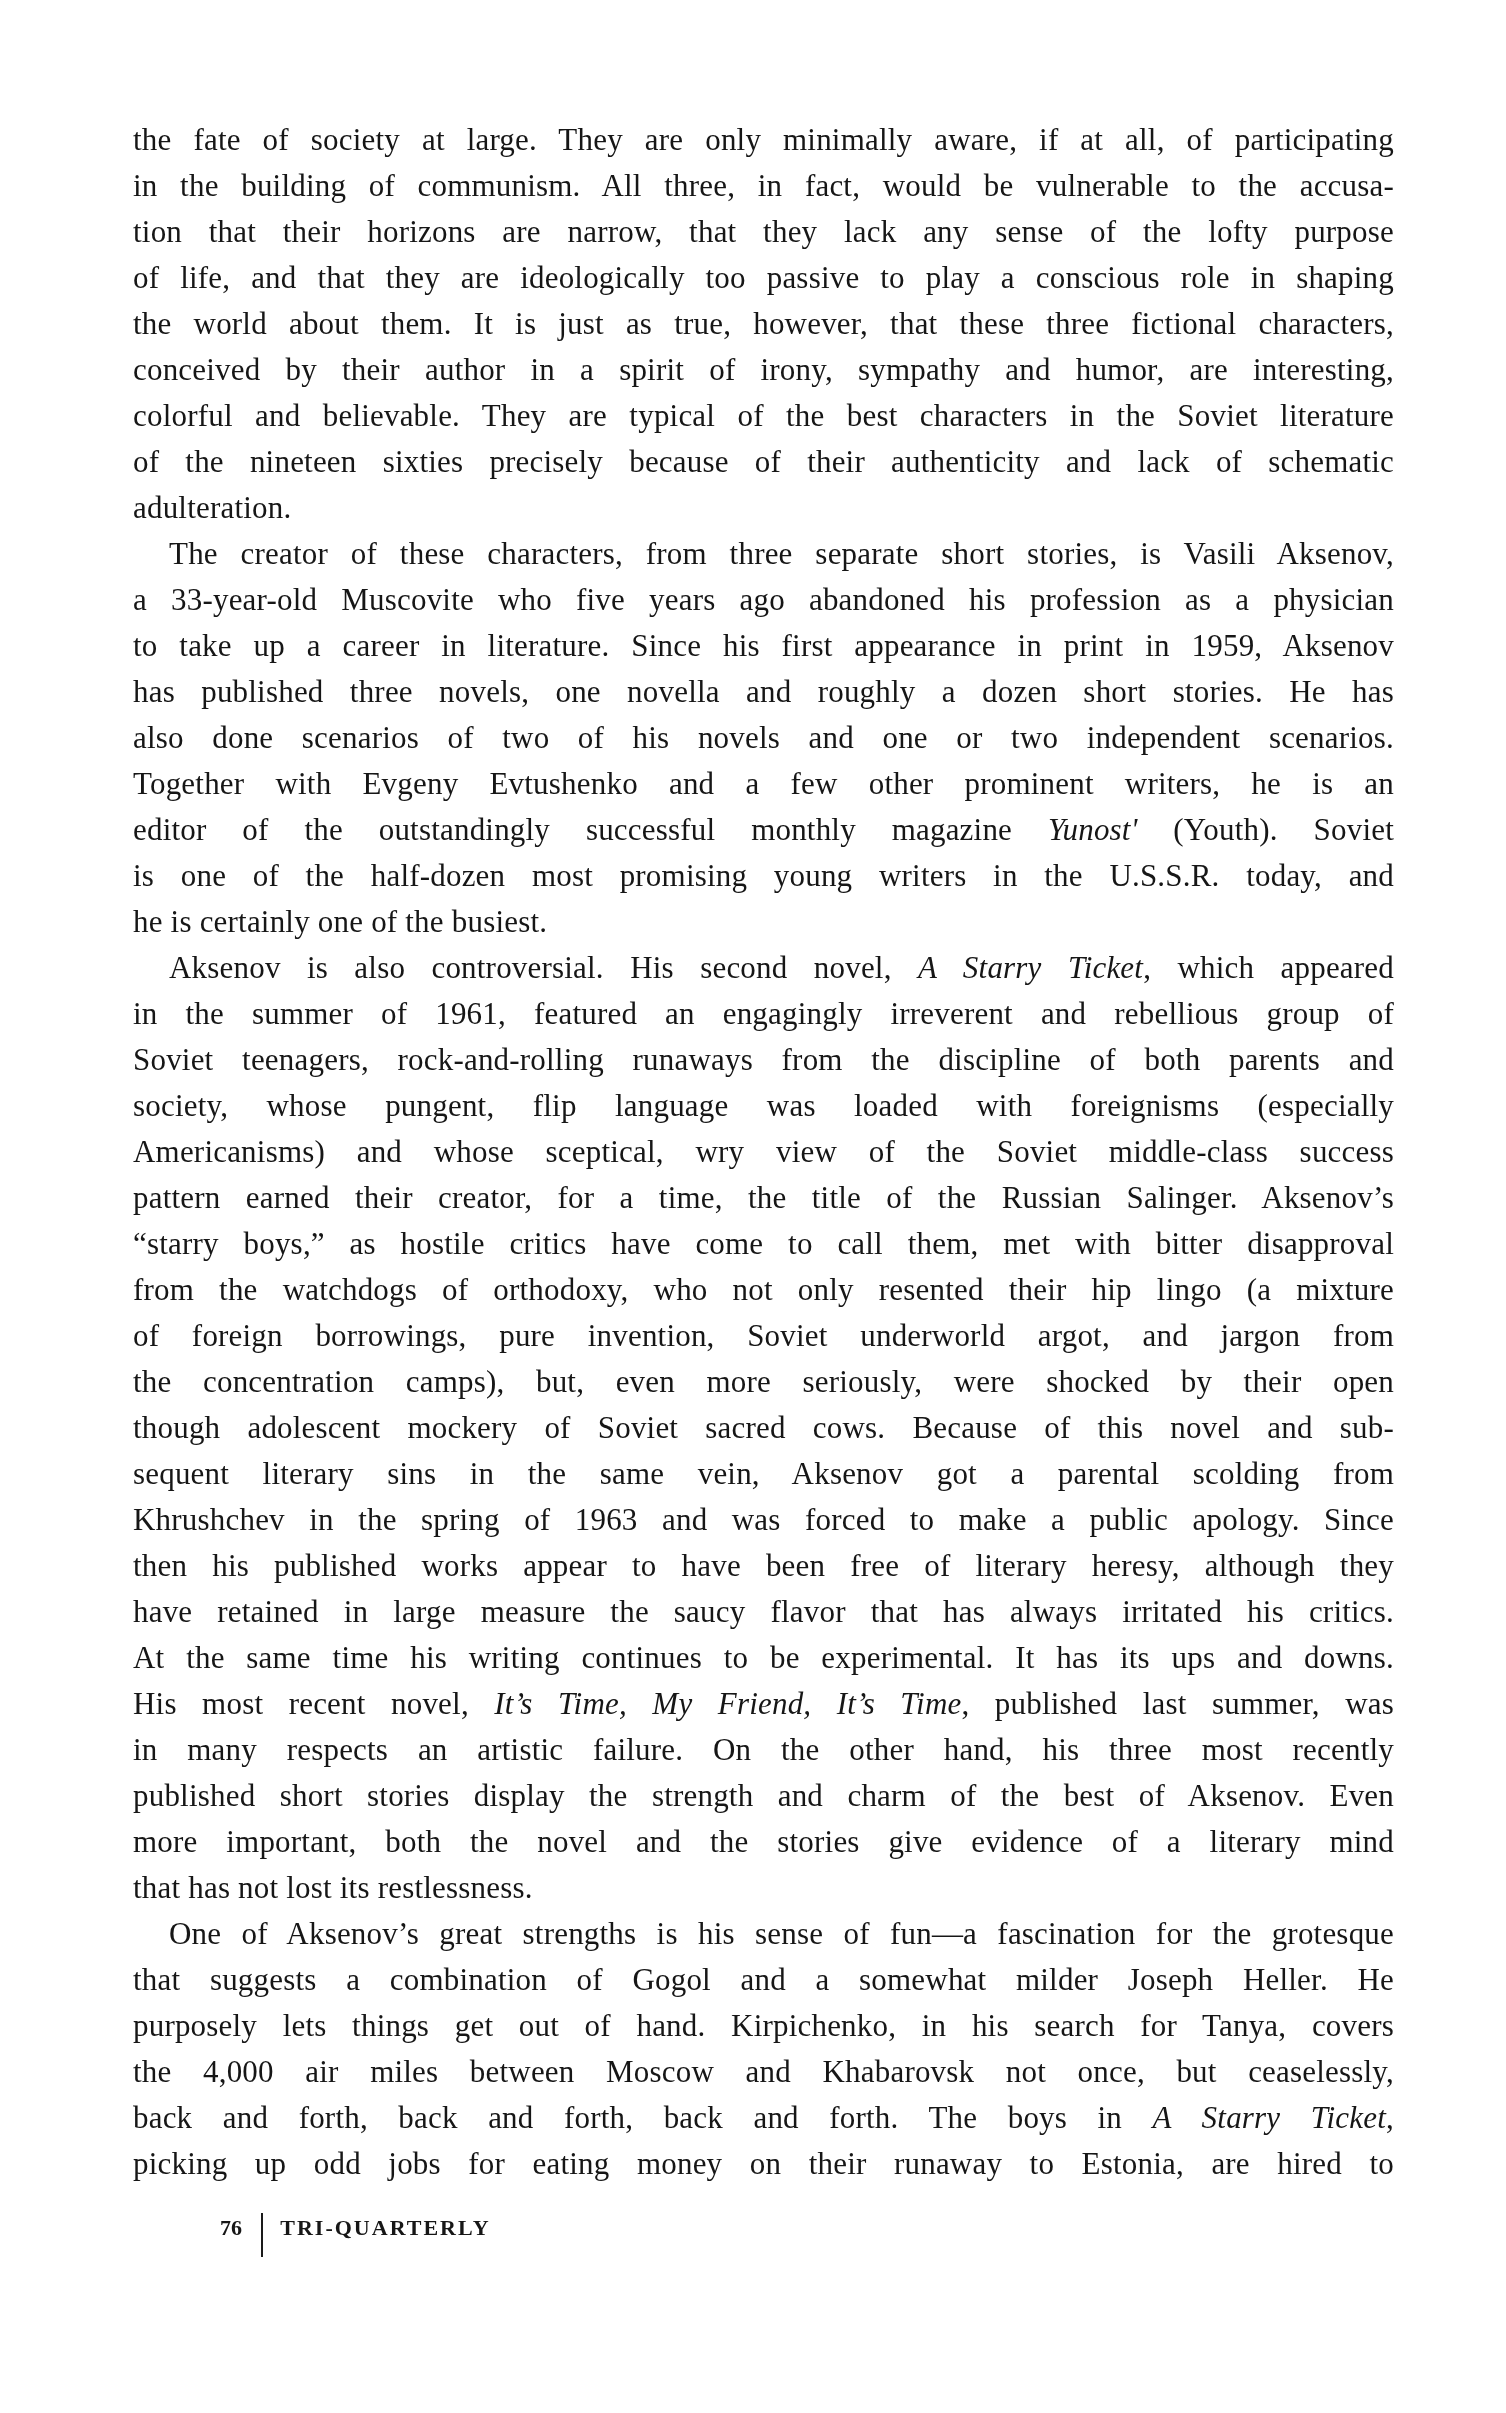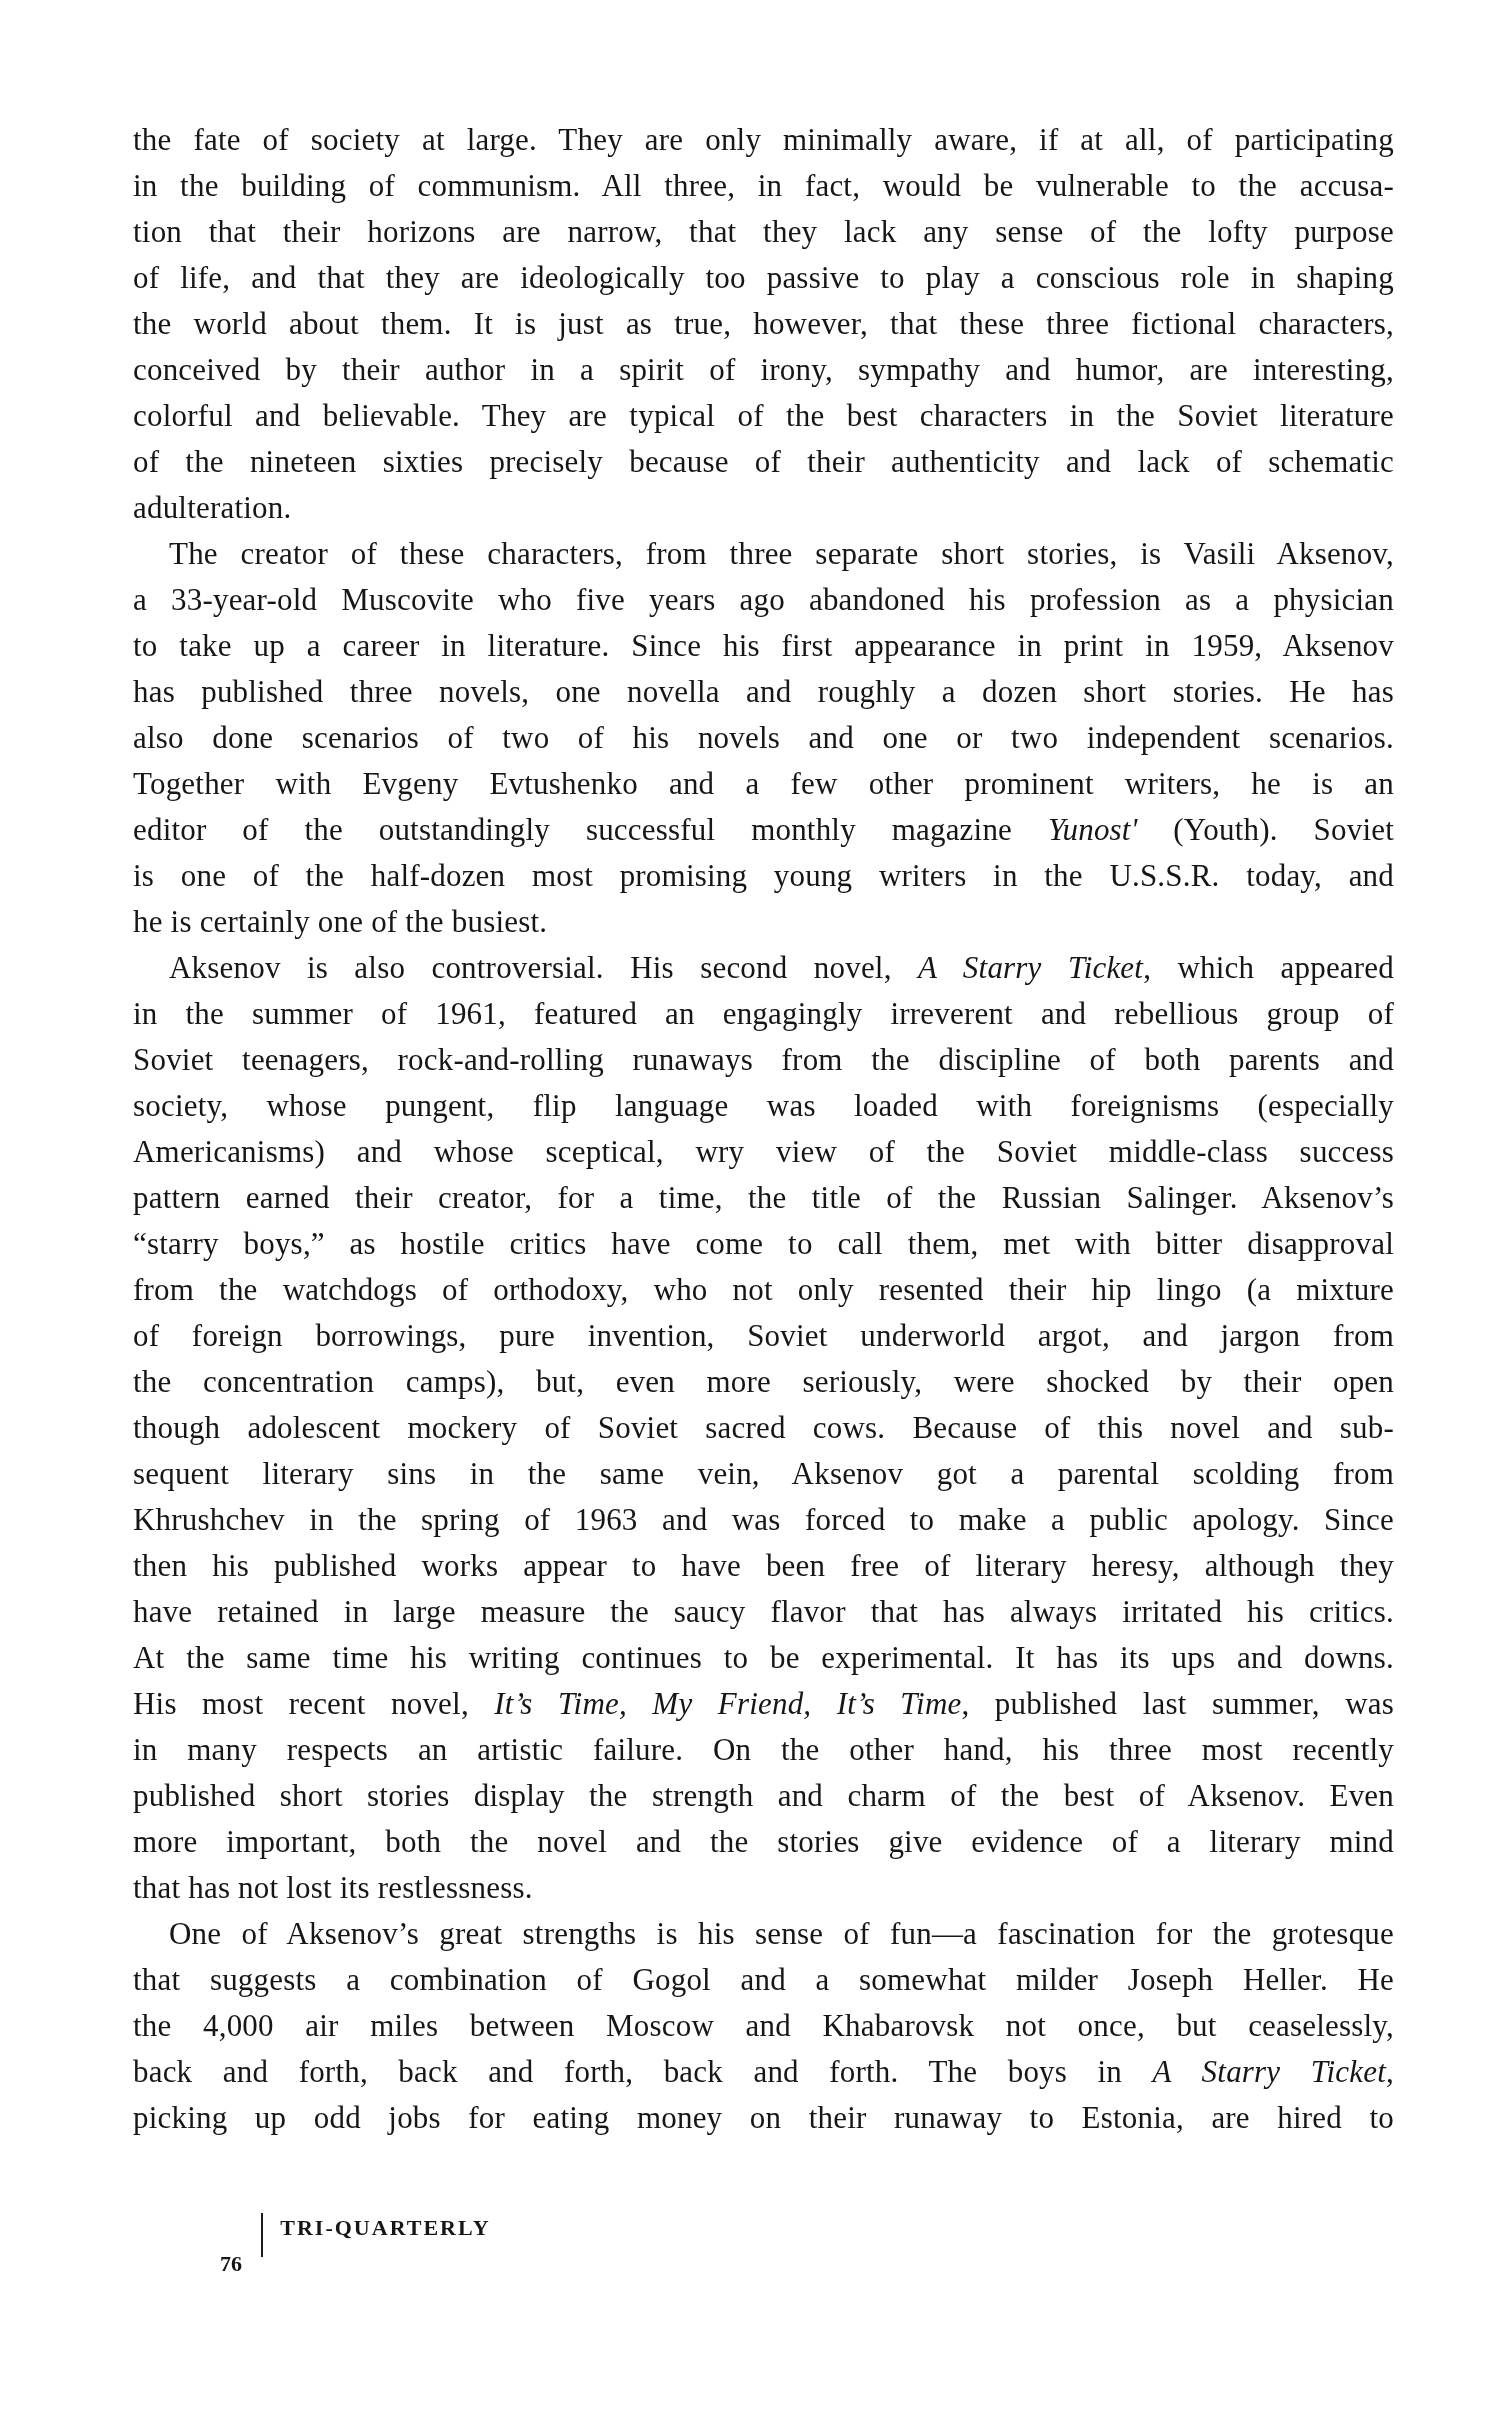--- a/index.html
+++ b/index.html
@@ -47,21 +47,20 @@
       height: 47px;
       display: flex;
       align-items: flex-start;
     }
     .page-number {
       font-family: "Liberation Serif", serif;
       font-weight: bold;
       font-size: 22px;
       line-height: 26.5px;
       margin-right: 19px;
-      margin-top: 36px;
     }
     .footer-rule {
       width: 2.3px;
       height: 44px;
       background: #1a1a1a;
       margin-right: 17px;
       margin-top: -1.6px;
     }
     .journal-title {
       font-family: "Liberation Serif", serif;
@@ -117,20 +116,21 @@
       <span class="line"><span>At the same time his writing continues to be experimental. It has its ups and downs.</span></span>
       <span class="line"><span>His most recent novel, </span><span class="seg-italic">It’s Time, My Friend, It’s Time</span><span>, published last summer, was</span></span>
       <span class="line"><span>in many respects an artistic failure. On the other hand, his three most recently</span></span>
       <span class="line"><span>published short stories display the strength and charm of the best of Aksenov. Even</span></span>
       <span class="line"><span>more important, both the novel and the stories give evidence of a literary mind</span></span>
       <span class="line last"><span>that has not lost its restlessness.</span></span>
     </div>
     <div>
       <span class="line indent"><span>One of Aksenov’s great strengths is his sense of fun—a fascination for the grotesque</span></span>
       <span class="line"><span>that suggests a combination of Gogol and a somewhat milder Joseph Heller. He</span></span>
+      <span class="line"><span>purposely lets things get out of hand. Kirpichenko, in his search for Tanya, covers</span></span>
       <span class="line"><span>the 4,000 air miles between Moscow and Khabarovsk not once, but ceaselessly,</span></span>
       <span class="line"><span>back and forth, back and forth, back and forth. The boys in </span><span class="seg-italic">A Starry Ticket</span><span>,</span></span>
       <span class="line"><span>picking up odd jobs for eating money on their runaway to Estonia, are hired to</span></span>
     </div>
   </main>
 
 <footer class="footer">
   <span class="page-number">76</span>
   <span class="footer-rule"></span>
   <span class="journal-title">TRI-QUARTERLY</span>

